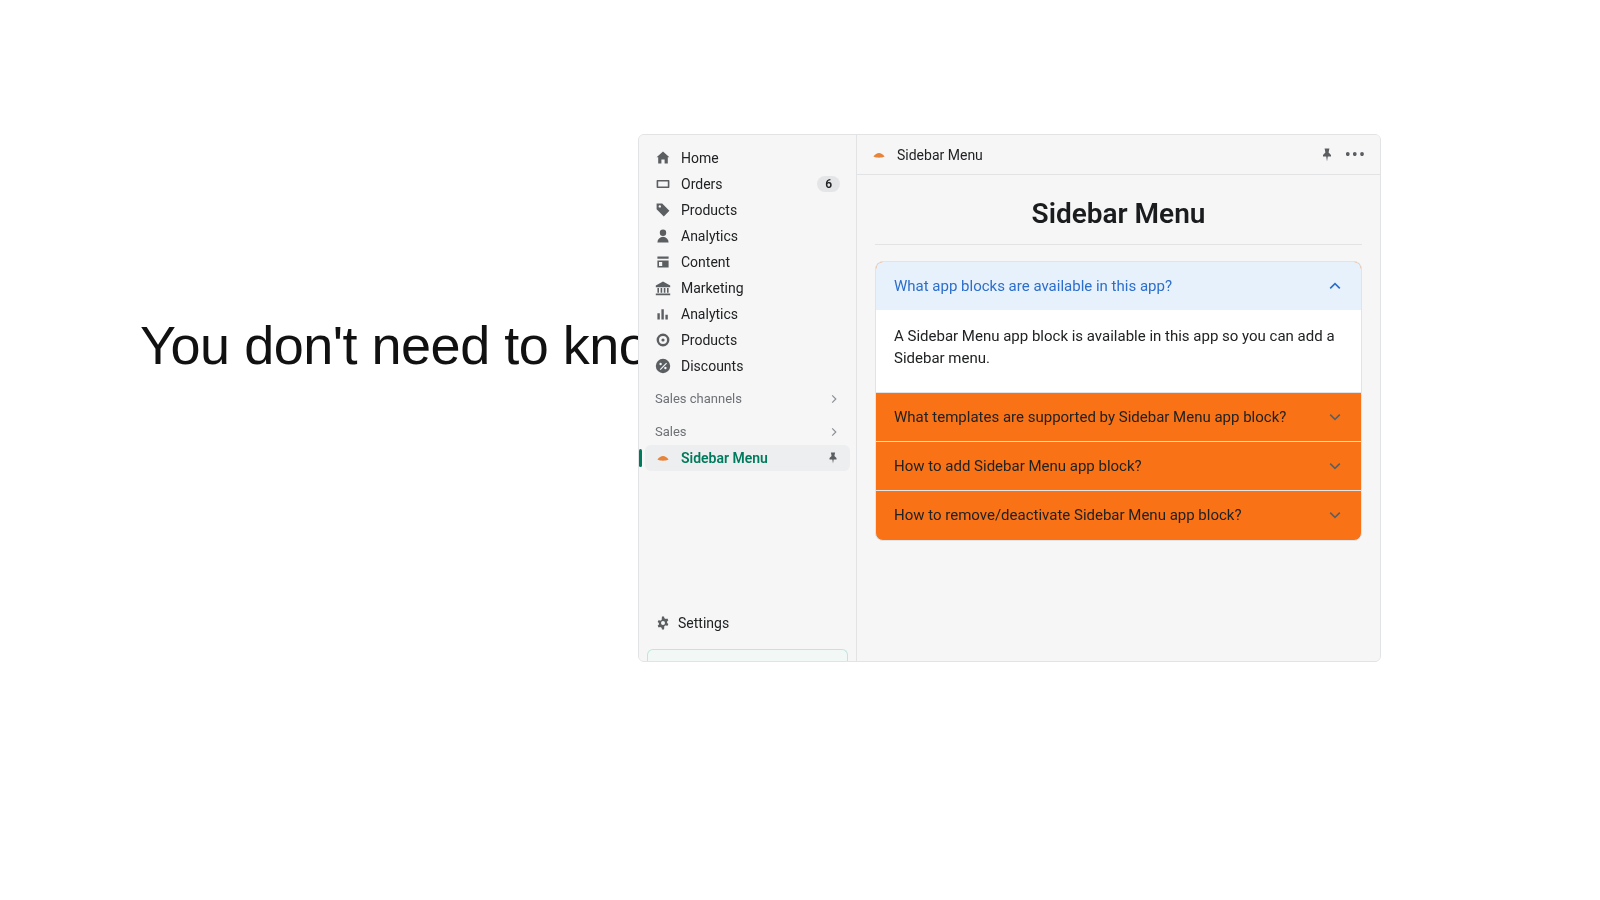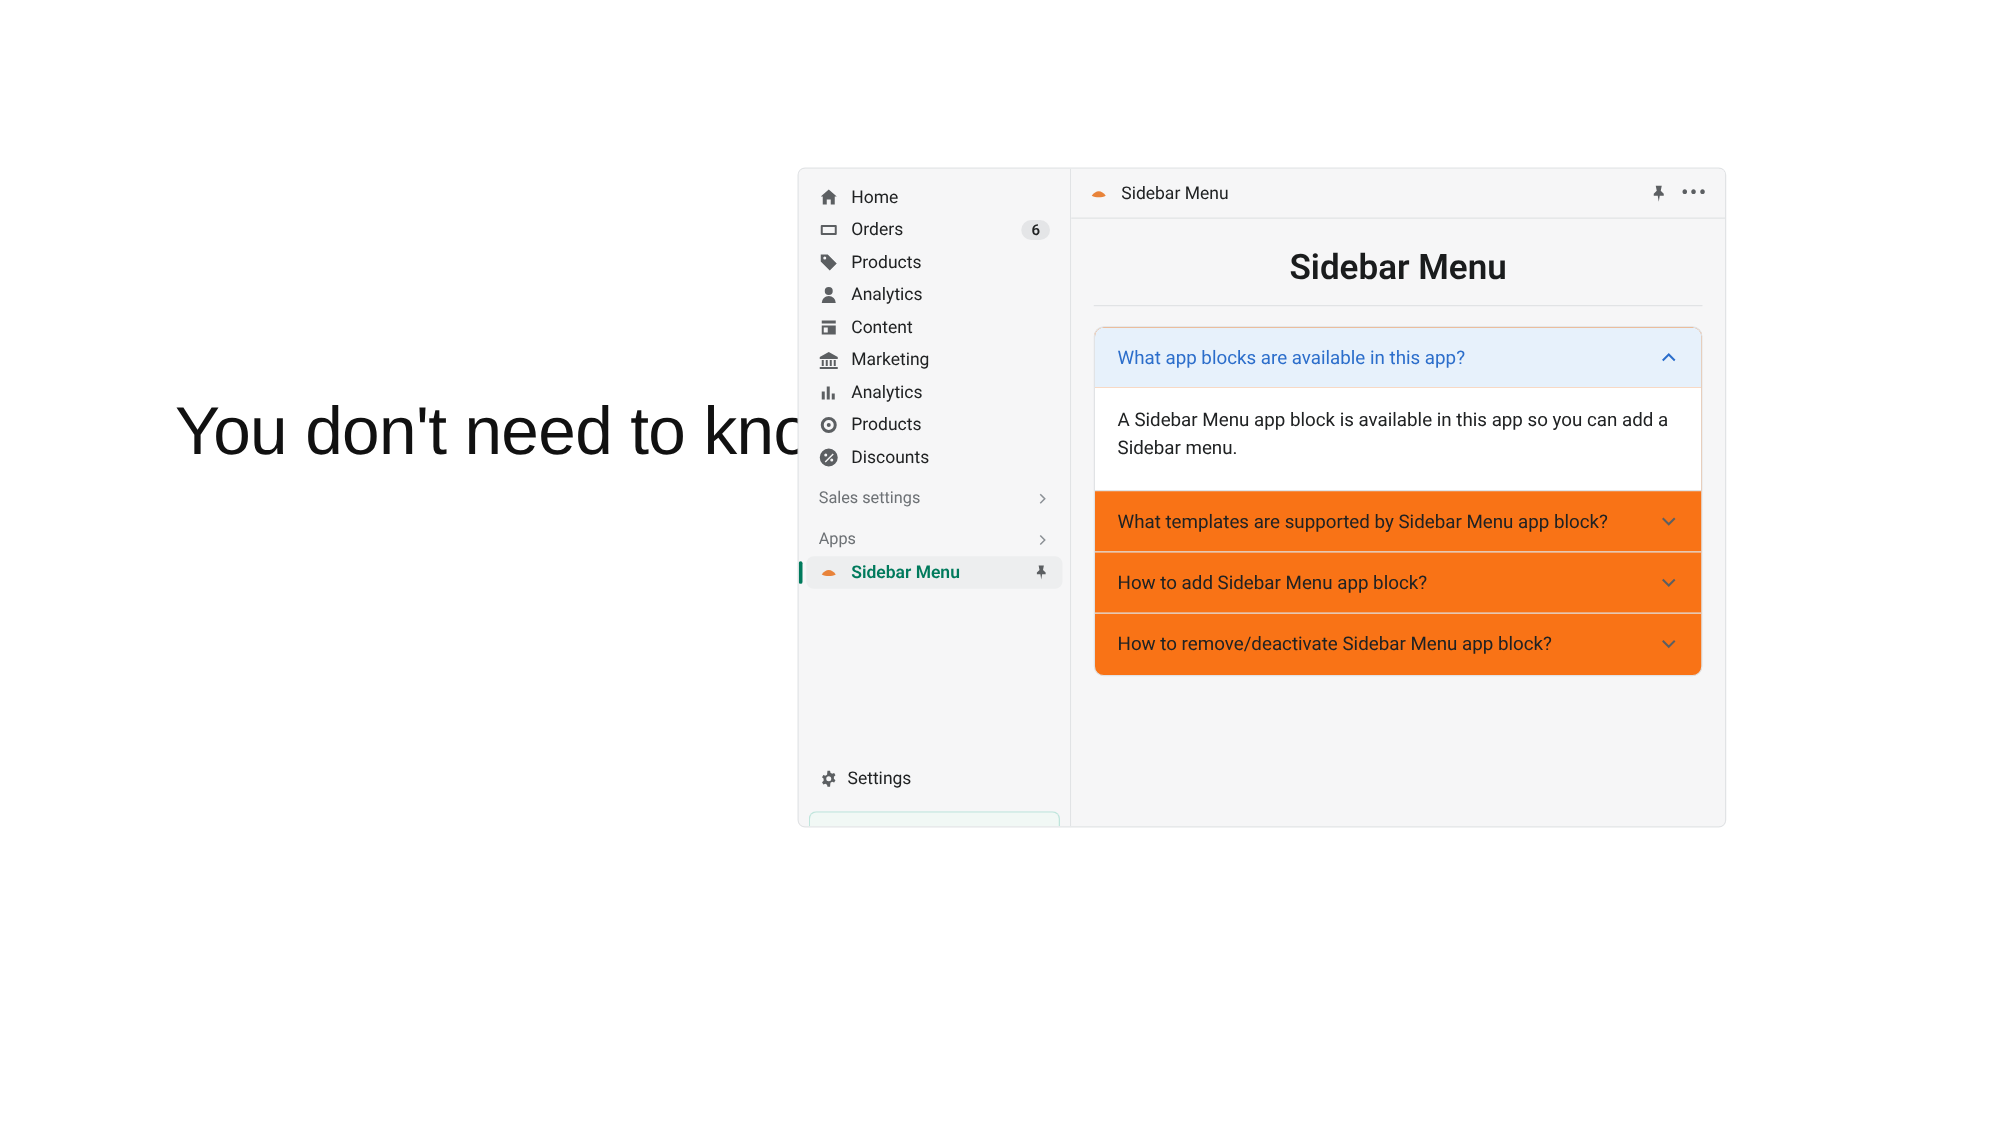--- a/index.html
+++ b/index.html
@@ -274,28 +274,28 @@
         <span class="icon">
             <svg viewBox="0 0 20 20">
               <path d="M10 1a9 9 0 100 18 9 9 0 000-18zM7 6a1.5 1.5 0 110 3 1.5 1.5 0 010-3zm6 5a1.5 1.5 0 110 3 1.5 1.5 0 010-3zM6 14l8-8 1 1-8 8-1-1z"></path>
             </svg>
           </span>
         <span class="label">Discounts</span>
       </li>
     </ul>
 
     <div class="nav-section-label">
-      <span>Sales settings</span>
+      <span>Sales channels</span>
       <span class="chev"><svg viewBox="0 0 20 20">
             <polyline points="7 4 13 10 7 16"></polyline>
           </svg></span>
     </div>
 
     <div class="nav-section-label">
-      <span>Apps</span>
+      <span>Sales</span>
       <span class="chev"><svg viewBox="0 0 20 20">
             <polyline points="7 4 13 10 7 16"></polyline>
           </svg></span>
     </div>
 
     <ul class="nav-list">
       <li class="nav-item active">
         <span class="icon">
             <svg viewBox="0 0 20 20">
               <path fill="#e8833a" d="M3 12c4-6 10-6 14 0-4 2-10 2-14 0z"></path>

